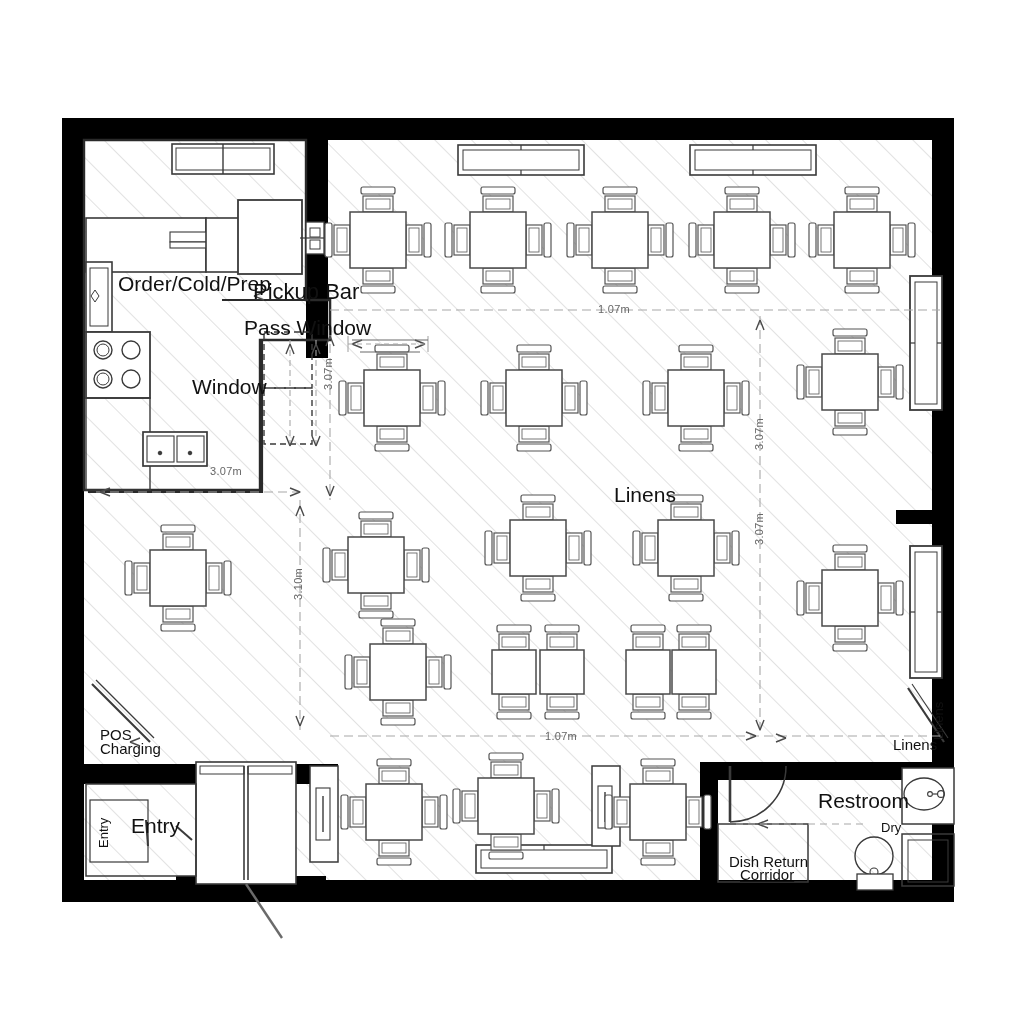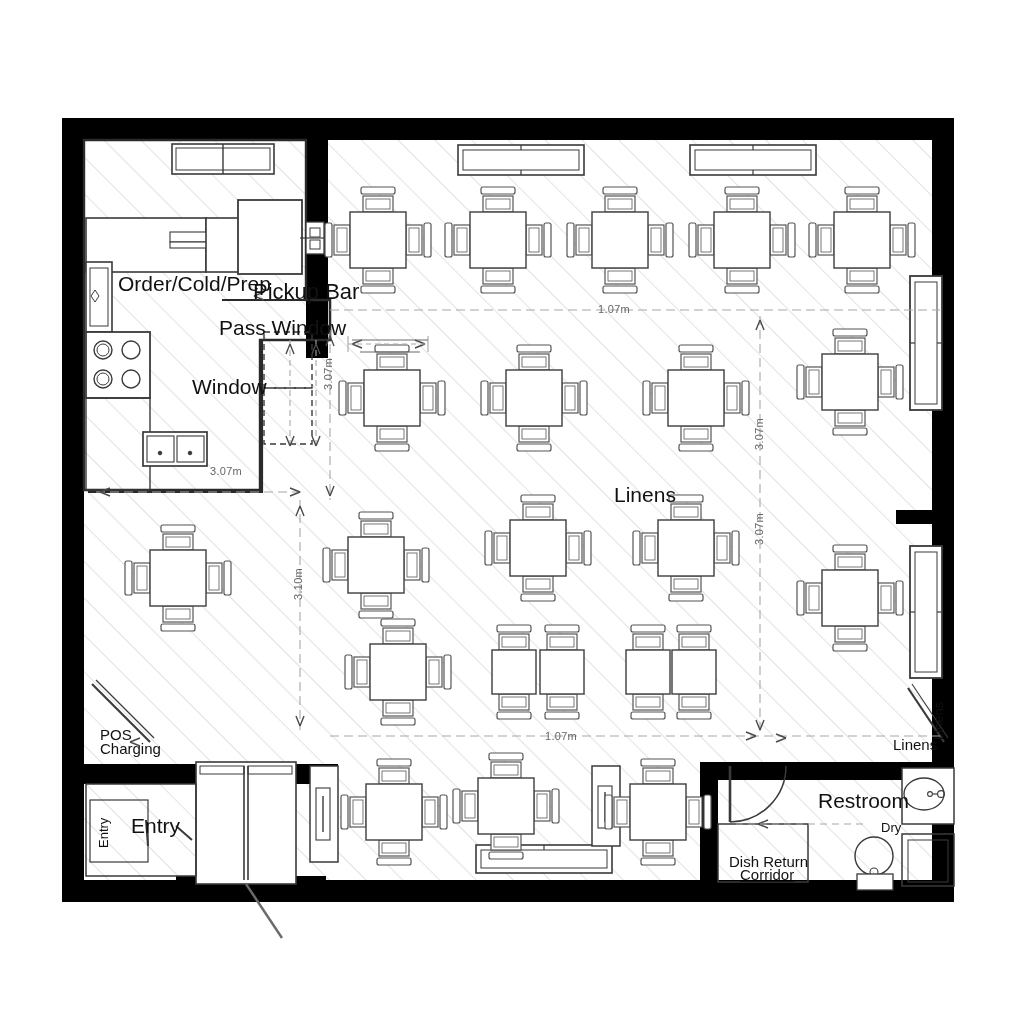--- a/index.html
+++ b/index.html
@@ -566,21 +566,21 @@
   </g>
 </svg>
 
 <div id="label-layer">
       <div class="lbl lbl-lg" style="left: 118px; top: 272px;">Order/Cold/Prep</div>
       <div class="lbl lbl-lg" style="left: 614px; top: 483px;">Linens</div>
       <div class="lbl lbl-lg" style="left: 818px; top: 789px;">Restroom</div>
       <div class="lbl lbl-sm" style="left: 729px; top: 845px; margin-top: 8px;">Dish Return</div>
       <div class="lbl lbl-sm" style="left: 740px; top: 866px; text-decoration: underline;">Corridor</div>
       <div class="lbl lbl-md" style="left: 253px; top: 279px;">Pickup Bar</div>
-      <div class="lbl lbl-lg" style="left: 219px; top: 316px;">Pass Window</div>
+      <div class="lbl lbl-lg" style="left: 244px; top: 316px;">Pass Window</div>
       <div class="lbl lbl-lg" style="left: 192px; top: 375px;">Window</div>
       <div class="lbl lbl-sm" style="left: 100px; top: 726px;">POS</div>
       <div class="lbl lbl-sm" style="left: 100px; top: 740px; text-align: center;">Charging</div>
       <div class="lbl lbl-lg" style="left: 131px; top: 814px;">Entry</div>
       <div class="lbl lbl-sm" style="left: 893px; top: 736px;">Linens</div>
       <div class="lbl lbl-xs" style="left: 862px; top: 820px; margin-left: 19px;">Dry</div>
       <div class="lbl lbl-xs vert" style="left: 96px; top: 848px;">Entry</div>
       <div class="lbl lbl-xs vert" style="left: 931px; top: 740px;">Linens</div>
       <div class="lbl lbl-dim" style="left: 598px; top: 303px;">1.07m</div>
       <div class="lbl lbl-dim" style="left: 545px; top: 730px;">1.07m</div>

